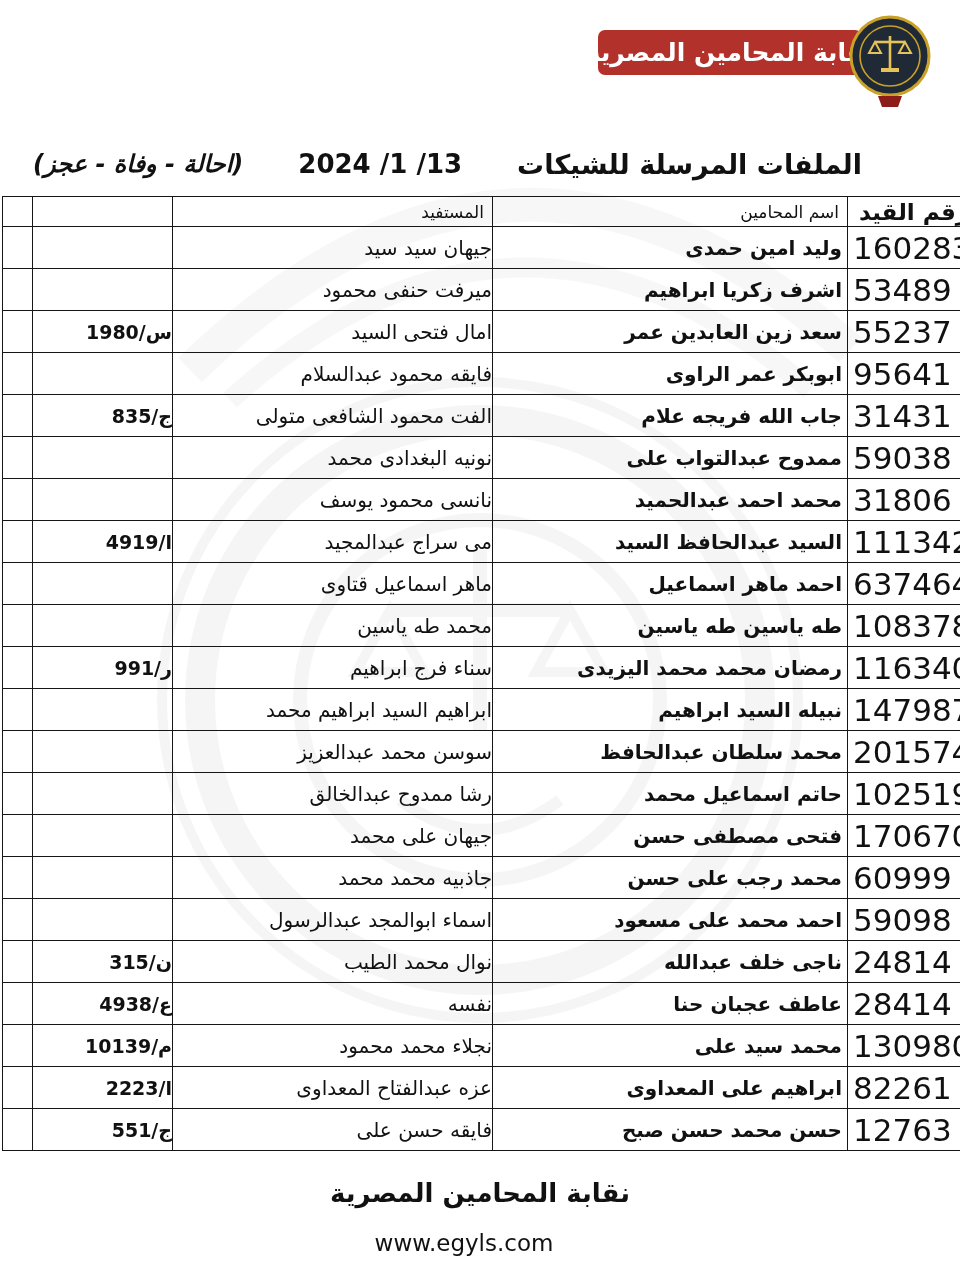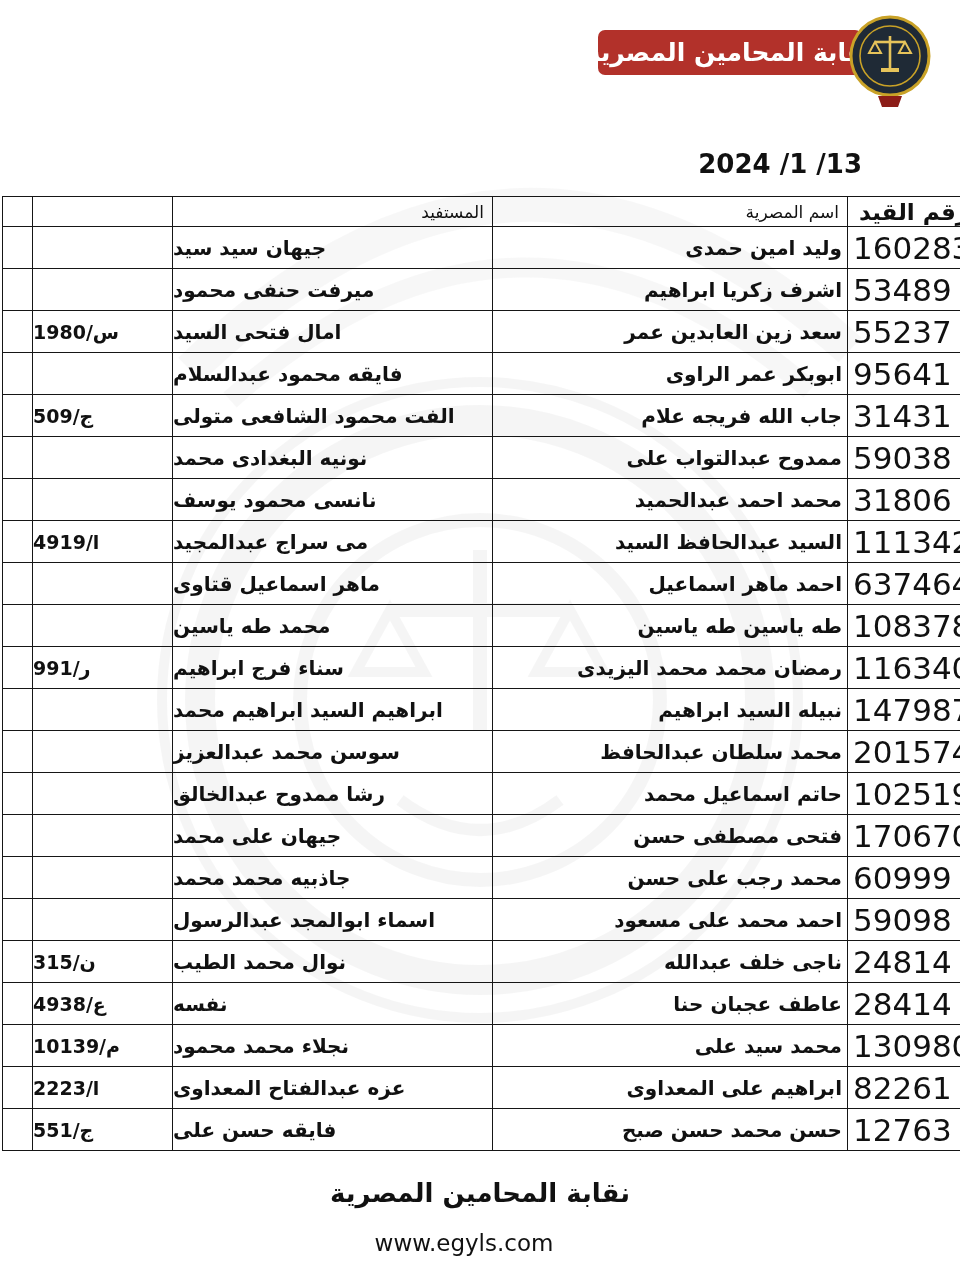--- a/index.html
+++ b/index.html
@@ -27,22 +27,22 @@
   
   table.records { position:absolute; top:196px; left:2px; width:975px; border-collapse:collapse;
                   table-layout:fixed; z-index:1; direction:rtl; }
   table.records th, table.records td { border:1px solid #161616; white-space:nowrap; overflow:visible; background:transparent; }
   thead tr { height:30px; }
   tbody tr { height:42px; }
   th.h-record { font-size:23px; font-weight:700; text-align:right; padding-right:8px; }
   th.h-lawyer, th.h-beneficiary { font-size:17px; font-weight:400; text-align:right; padding-right:8px;margin-left:8px; }
   td.cell-record { direction:ltr; text-align:left; font-size:31px; font-weight:400; padding-left:5px; }
   td.cell-lawyer { text-align:right; font-size:20px; font-weight:700; padding-right:5px;margin-top:24px; }
-  td.cell-beneficiary { text-align:left; font-size:20px; font-weight:700; }
-  td.cell-case { text-align:left; font-size:19px; font-weight:700; }
+  td.cell-beneficiary { text-align:right; font-size:20px; font-weight:400; }
+  td.cell-case { text-align:right; font-size:19px; font-weight:700; }
 
   
   .footer-org  { position:absolute; top:1178px; left:0; width:960px; text-align:center; font-size:26px; font-weight:700; z-index:1; }
   .footer-site { position:absolute; top:1230px; left:0; width:928px; text-align:center; font-size:23px; direction:ltr; z-index:1; }
 </style>
 </head>
 <body>
 
 <div class="page">
 
@@ -69,35 +69,37 @@
     <circle cx="42" cy="42" r="30" fill="none" stroke="#c9a227" stroke-width="1.6"></circle>
     <line x1="42" y1="22" x2="42" y2="54" stroke="#e6c35a" stroke-width="2.6"></line>
     <line x1="27" y1="28" x2="57" y2="28" stroke="#e6c35a" stroke-width="2.6"></line>
     <path d="M27 28 l-6 11 h12 z" fill="none" stroke="#e6c35a" stroke-width="2"></path>
     <path d="M57 28 l-6 11 h12 z" fill="none" stroke="#e6c35a" stroke-width="2"></path>
     <rect x="33" y="54" width="18" height="4" fill="#e6c35a"></rect>
     <path d="M30 82 h24 l-4 11 h-16 z" fill="#8c1d18"></path>
   </svg>
 
   <div class="title-line">
+    <span class="doc-title">الملفات المرسلة للشيكات</span>
     <span class="doc-date">13/ 1/ 2024</span>
+    <span class="doc-note">(احالة - وفاة - عجز)</span>
   </div>
 
   <table class="records">
     <colgroup>
       <col style="width:130px">
       <col style="width:355px">
       <col style="width:320px">
       <col style="width:140px">
       <col style="width:30px">
     </colgroup>
     <thead>
       <tr>
         <th class="h-record">رقم القيد</th>
-        <th class="h-lawyer">اسم المصرية</th>
+        <th class="h-lawyer">اسم المحامين</th>
         <th class="h-beneficiary">المستفيد</th>
         <th class="h-case"></th>
         <th class="h-empty"></th>
       </tr>
     </thead>
     <tbody>
         <tr>
           <td class="cell-record">160283</td>
           <td class="cell-lawyer">وليد امين حمدى</td>
           <td class="cell-beneficiary">جيهان سيد سيد</td>
@@ -122,21 +124,21 @@
           <td class="cell-record">95641</td>
           <td class="cell-lawyer">ابوبكر عمر الراوى</td>
           <td class="cell-beneficiary">فايقه محمود عبدالسلام</td>
           <td class="cell-case"></td>
           <td class="cell-empty"></td>
         </tr>
         <tr>
           <td class="cell-record">31431</td>
           <td class="cell-lawyer">جاب الله فريجه علام</td>
           <td class="cell-beneficiary">الفت محمود الشافعى متولى</td>
-          <td class="cell-case">ج/509</td>
+          <td class="cell-case">ج/835</td>
           <td class="cell-empty"></td>
         </tr>
         <tr>
           <td class="cell-record">59038</td>
           <td class="cell-lawyer">ممدوح عبدالتواب على</td>
           <td class="cell-beneficiary">نونيه البغدادى محمد</td>
           <td class="cell-case"></td>
           <td class="cell-empty"></td>
         </tr>
         <tr>

